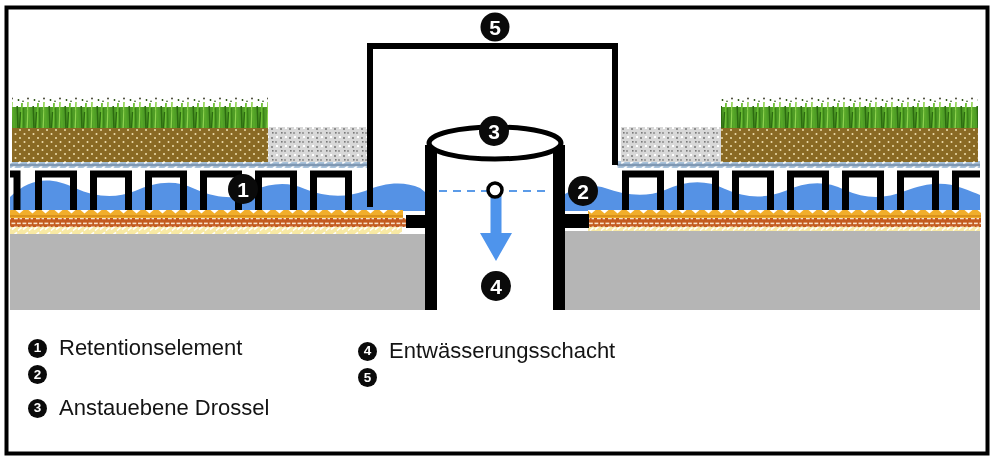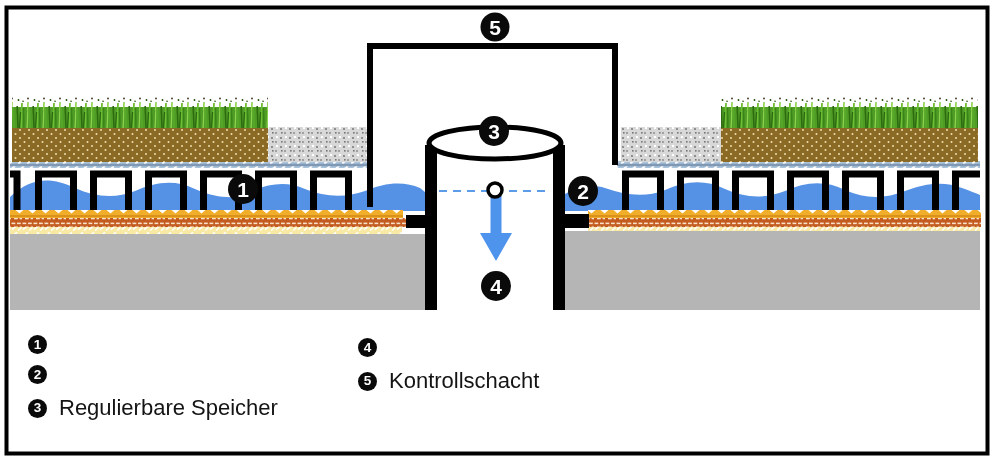--- a/index.html
+++ b/index.html
@@ -162,29 +162,30 @@
   <g>
     <circle cx="495" cy="27" r="14.5" fill="#0A0A0A"></circle>
     <text class="badge-num" x="495" y="34.5" fill="#FFFFFF" text-anchor="middle">5</text>
   </g>
 
   <rect x="6.5" y="7.5" width="981" height="446" fill="none" stroke="#000000" stroke-width="4"></rect>
 </svg>
 
 <div class="legend-item" style="left:28px;top:335px">
   <span class="legend-badge">1</span>
+  <span>Retentionselement</span>
 </div>
 <div class="legend-item" style="left:28px;top:365px">
   <span class="legend-badge">2</span>
 </div>
 <div class="legend-item" style="left:28px;top:395px">
   <span class="legend-badge">3</span>
-  <span>Regulierbare Speicher</span>
+  <span>Anstauebene Drossel</span>
 </div>
 <div class="legend-item" style="left:358px;top:338px">
   <span class="legend-badge">4</span>
+  <span>Entwässerungsschacht</span>
 </div>
 <div class="legend-item" style="left:358px;top:368px">
   <span class="legend-badge">5</span>
-  <span>Kontrollschacht</span>
 </div>
 
 </div>
 
 </body></html>

